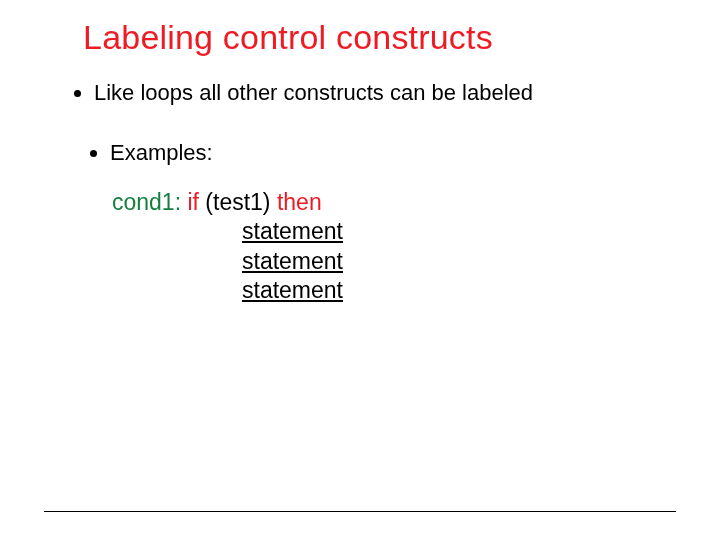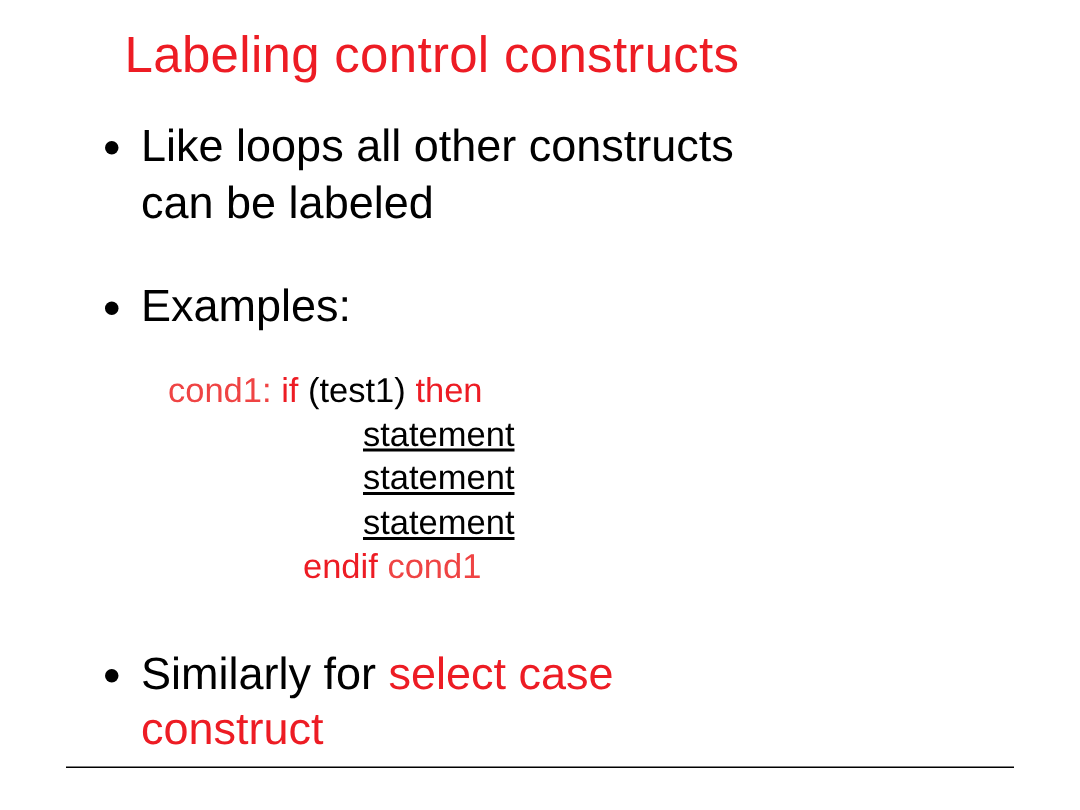--- a/index.html
+++ b/index.html
@@ -23,42 +23,43 @@
     font-weight: 400;
     color: #ed1c24;
     text-align: center;
     margin: 0 0 22px 0;
     letter-spacing: 0.2px;
   }
   ul.top {
     list-style: disc;
     margin: 0;
     padding-left: 54px;
-    font-size: 30px;
+    font-size: 22px;
   }
   ul.top > li {
     margin-bottom: 32px;
     line-height: 1.25;
   }
   ul.top > li.tight {
     margin-bottom: 22px;
+    margin-left: 16px;
   }
   .code-block {
     margin-left: 72px;
     margin-bottom: 38px;
     font-size: 23px;
     line-height: 1.28;
   }
   .code-line {
     white-space: pre;
   }
   .indent1 { padding-left: 90px; }
   .indent2 { padding-left: 130px; text-decoration: underline; }
   .kw-red   { color: #ed1c24; }
-  .kw-blue  { color: #ef4444; }
+  .kw-blue  { color: #15803d; }
   .footer-rule {
     position: absolute;
     left: 44px;
     right: 44px;
     bottom: 28px;
     border-top: 1px solid #000;
   }
 </style>
 </head>
 <body>
@@ -70,21 +71,17 @@
   <ul class="top">
     <li>Like loops all other constructs can be labeled</li>
     <li class="tight">Examples:</li>
   </ul>
 
   <div class="code-block">
     <div class="code-line"><span class="kw-blue">cond1:</span><span class="kw-red"> if </span><span>(test1) </span><span class="kw-red">then</span></div>
     <div class="code-line indent2">statement</div>
     <div class="code-line indent2">statement</div>
     <div class="code-line indent2">statement</div>
-    <div class="code-line indent1"><span class="kw-red">endif </span><span class="kw-blue">cond1</span></div>
   </div>
 
-  <ul class="top">
-    <li><span>Similarly for </span><span class="kw-red">select case construct</span></li>
-  </ul>
 
   <div class="footer-rule"></div>
 </div>
 
 </body></html>

